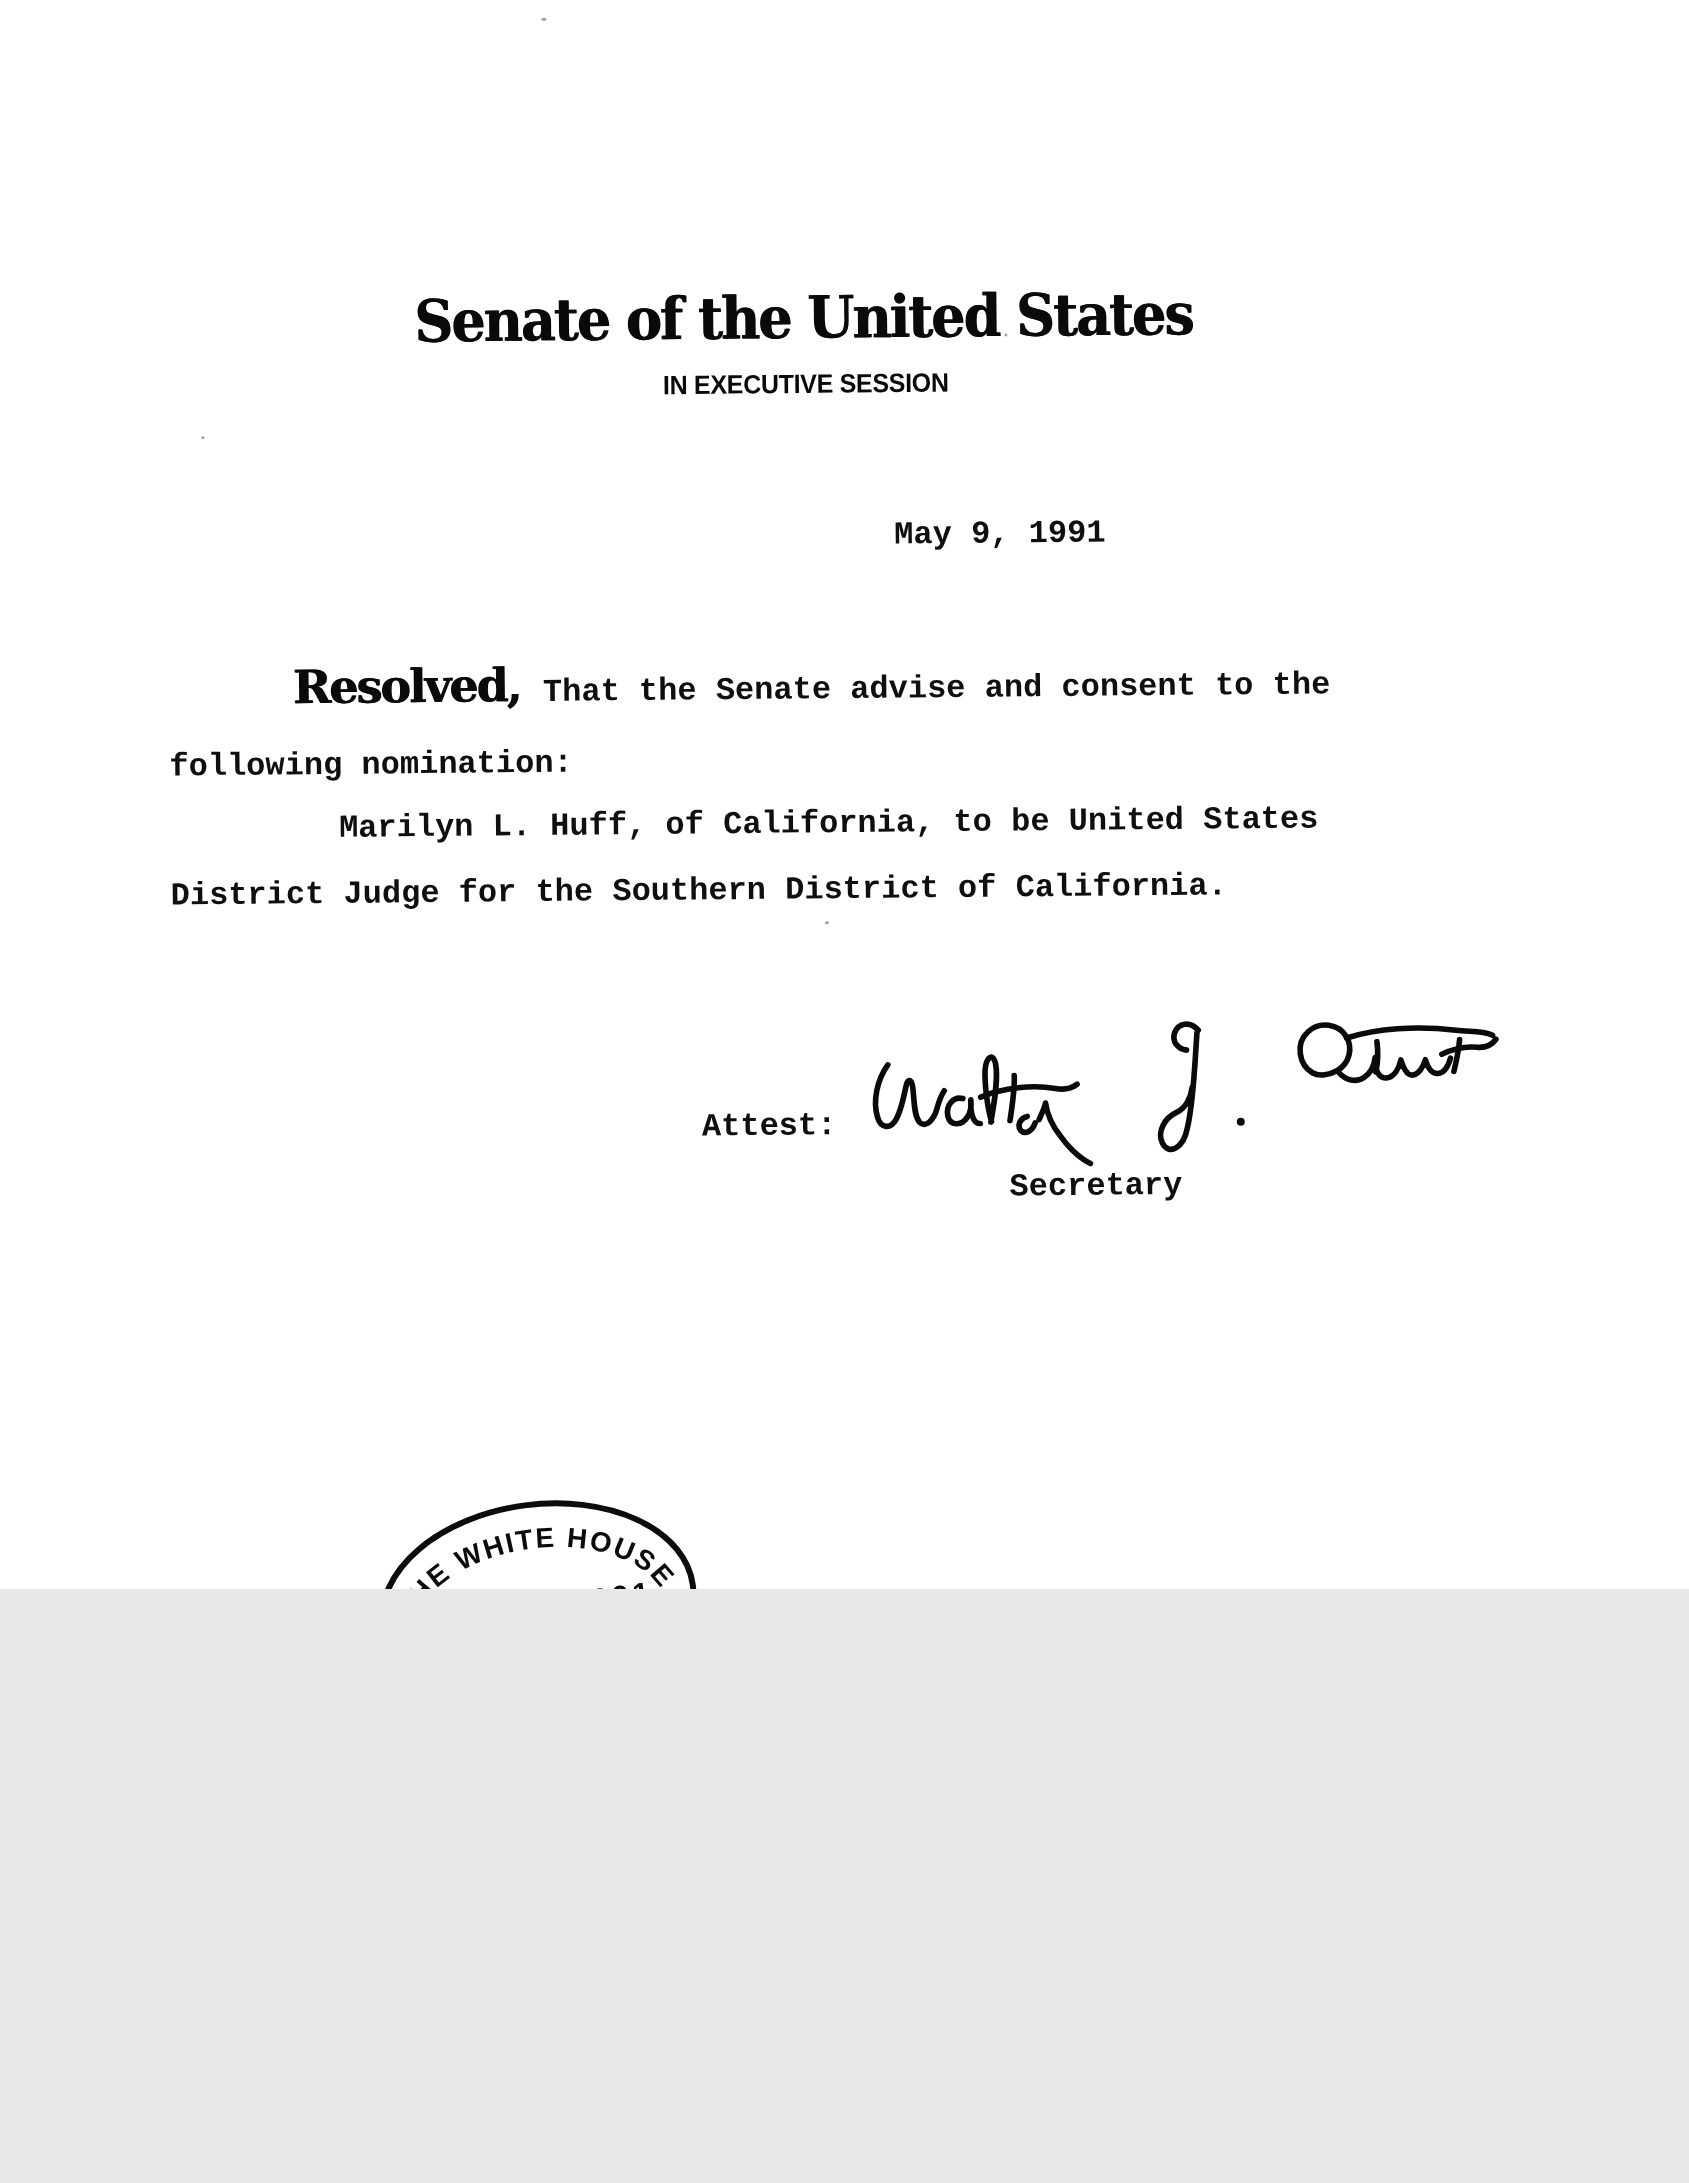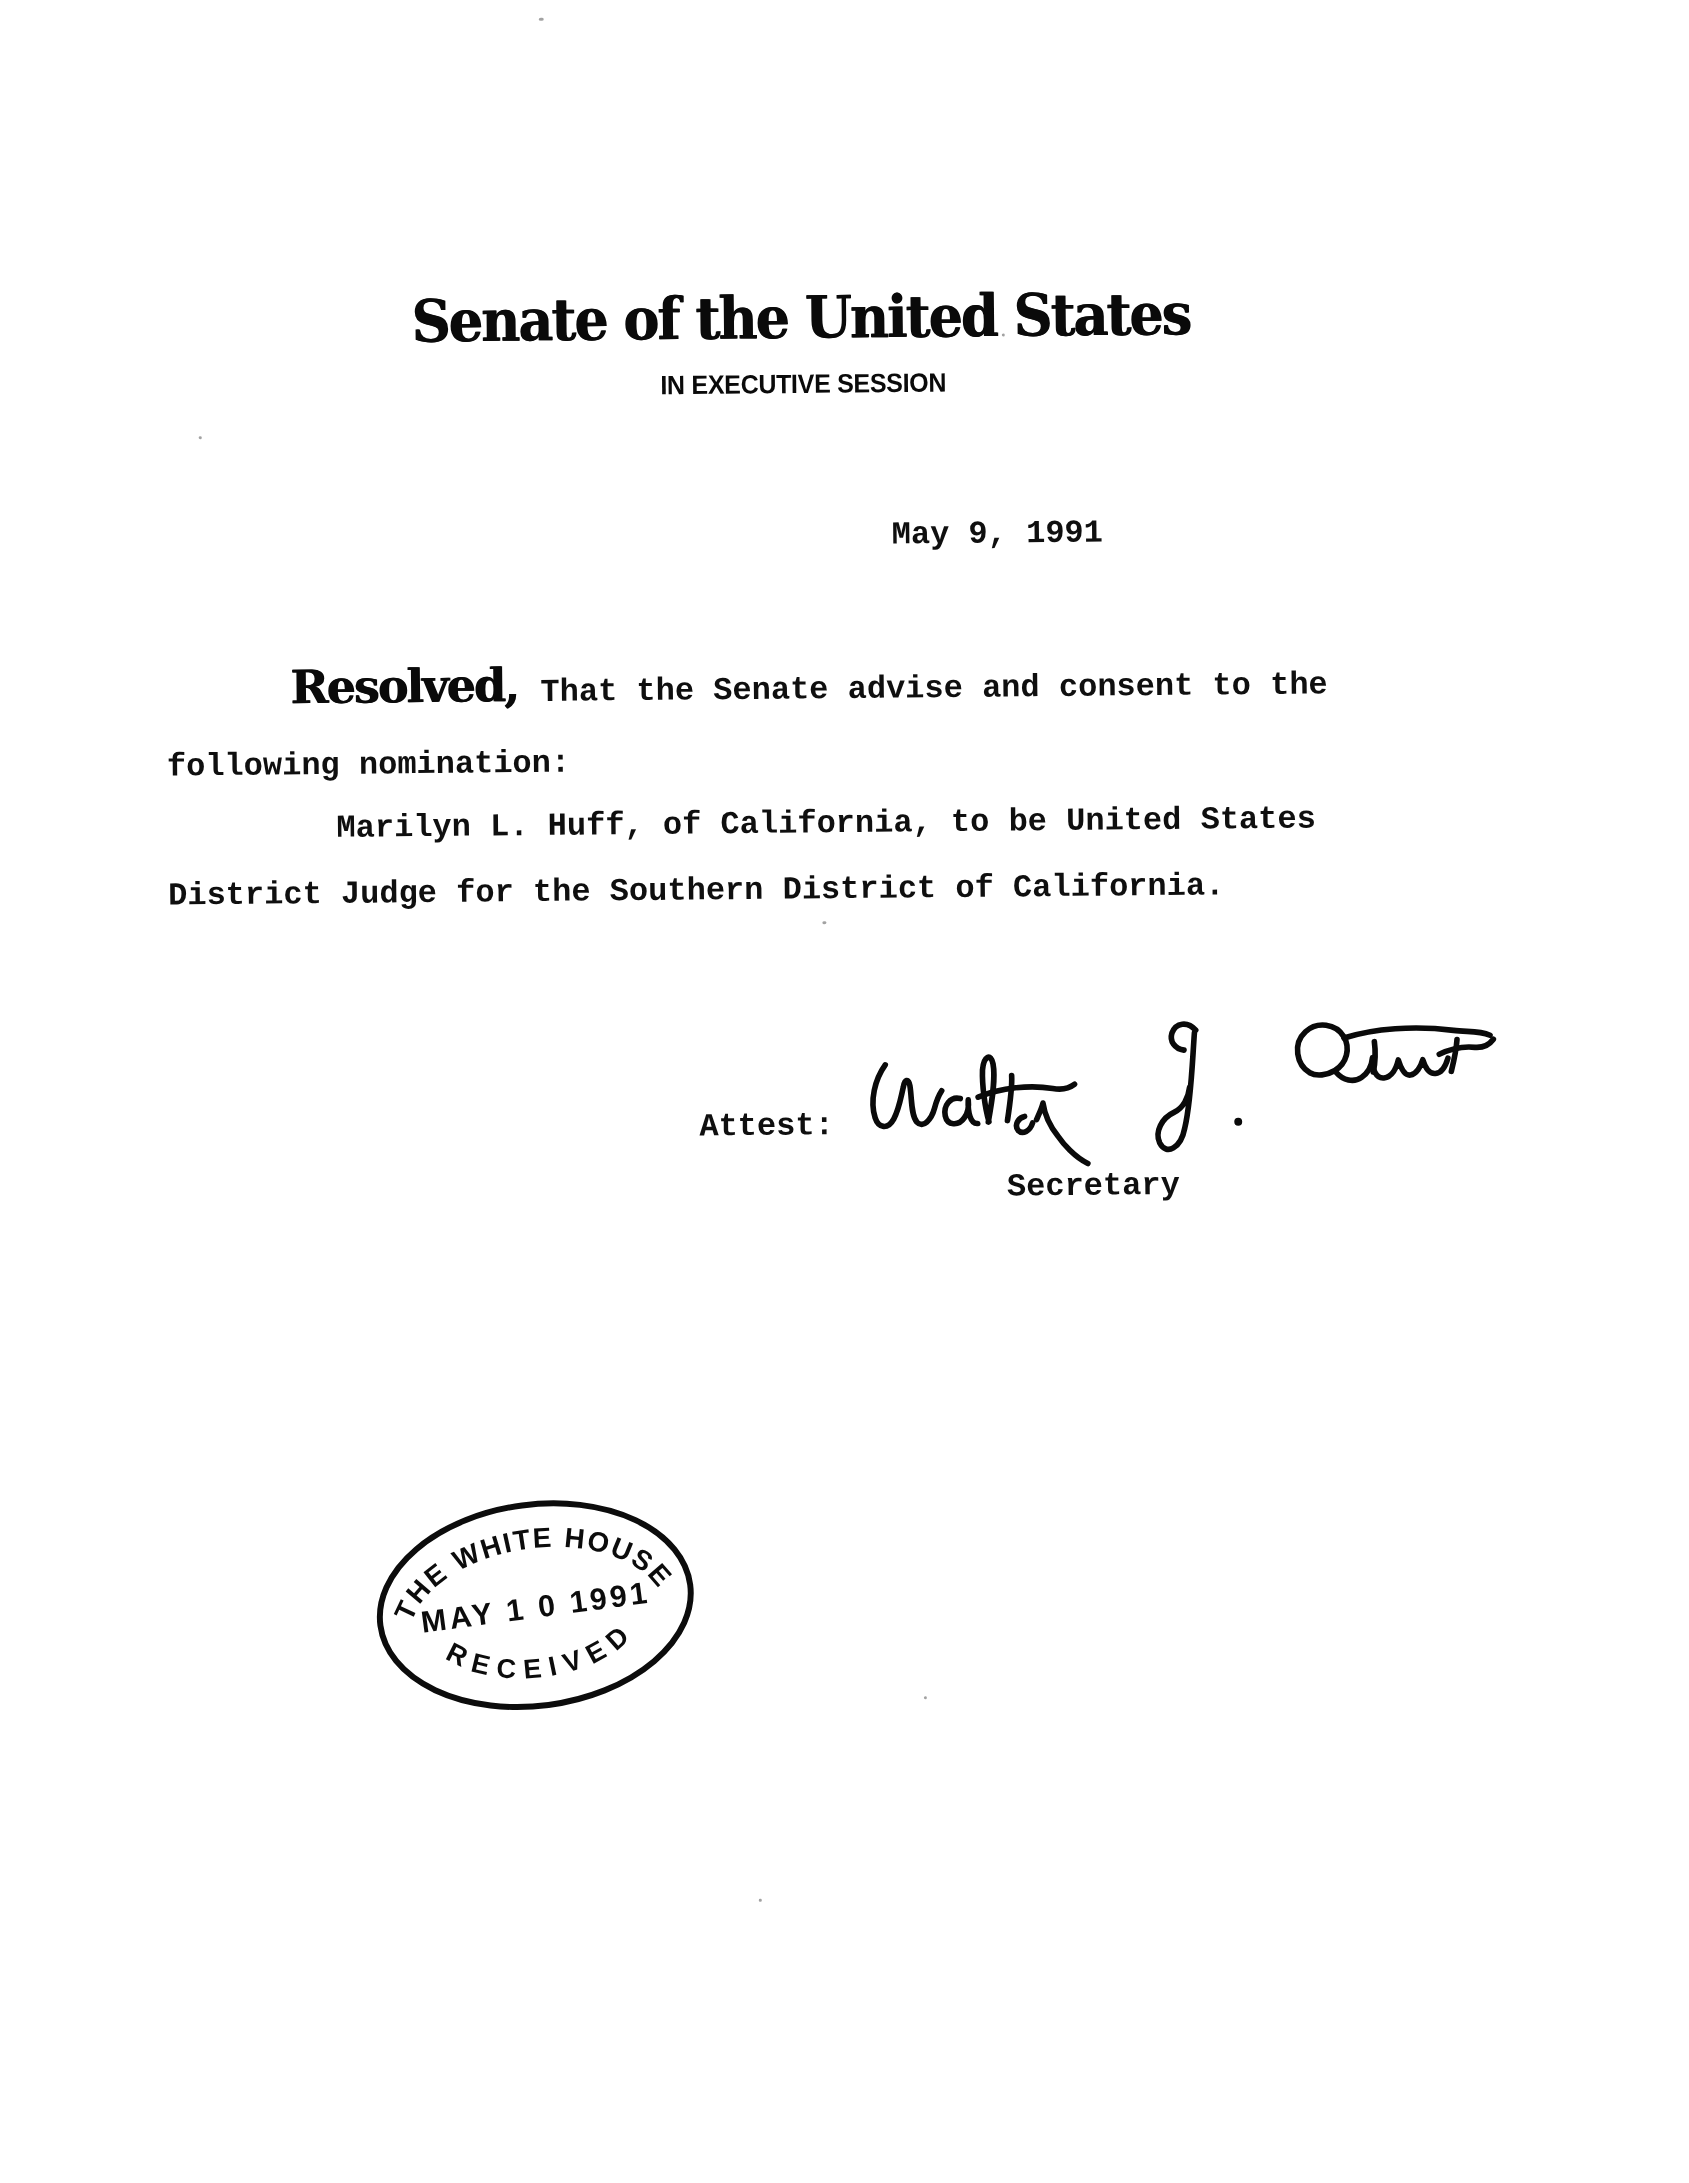--- a/index.html
+++ b/index.html
@@ -1,18 +1,18 @@
 <!DOCTYPE html>
 <html style="font-size:10.6px"><head>
 <meta charset="utf-8">
 <style>
   html,body { margin:0; padding:0; background:#e8e8e8; }
   .page {
     position:relative;
-    width:1689px; height:2183px;
+    width:1689px; height:1589px;
     background:#ffffff;
     overflow:hidden;
     font-family:"Liberation Sans", sans-serif;
     color:#0d0d0d;
   }
   .tilt { position:absolute; inset:0; transform:rotate(-0.55deg); transform-origin:50% 45%; }
 
   .blackletter {
     font-family:"DejaVu Serif", serif;
     font-weight:bold;

